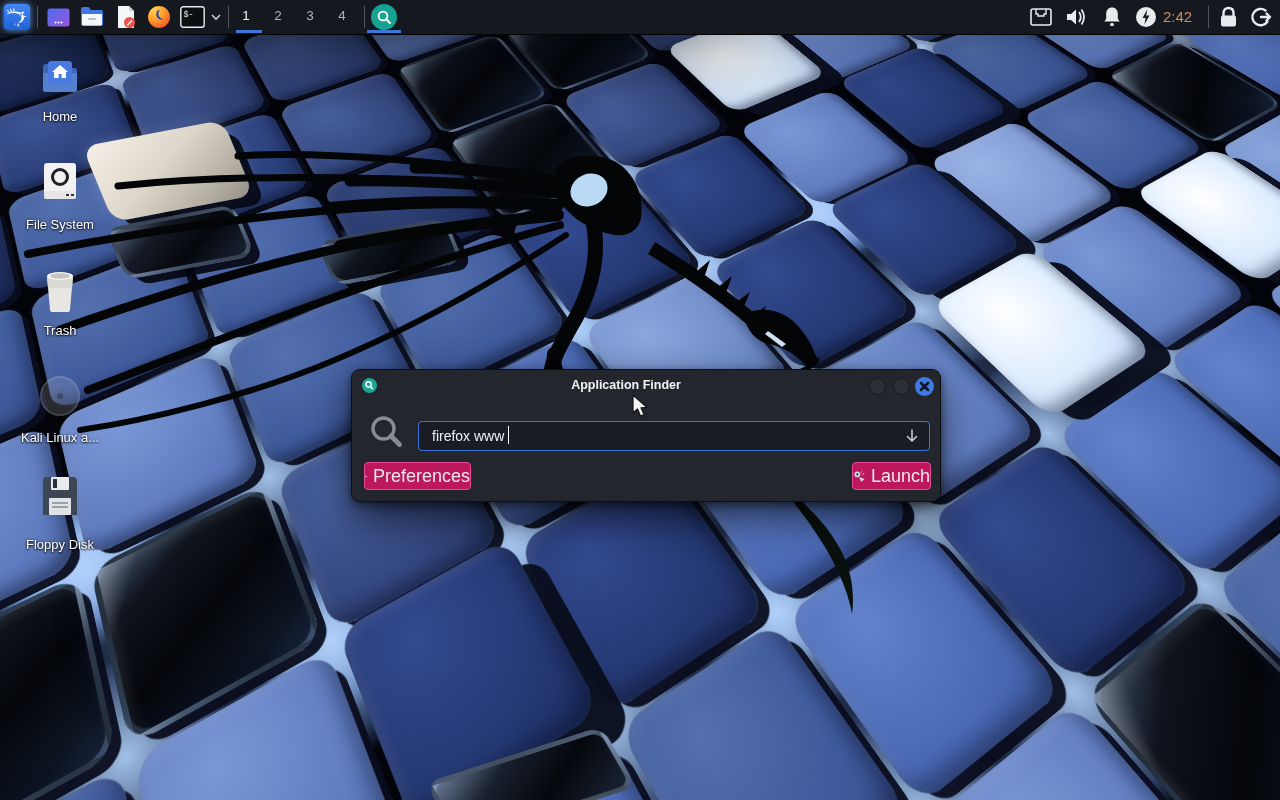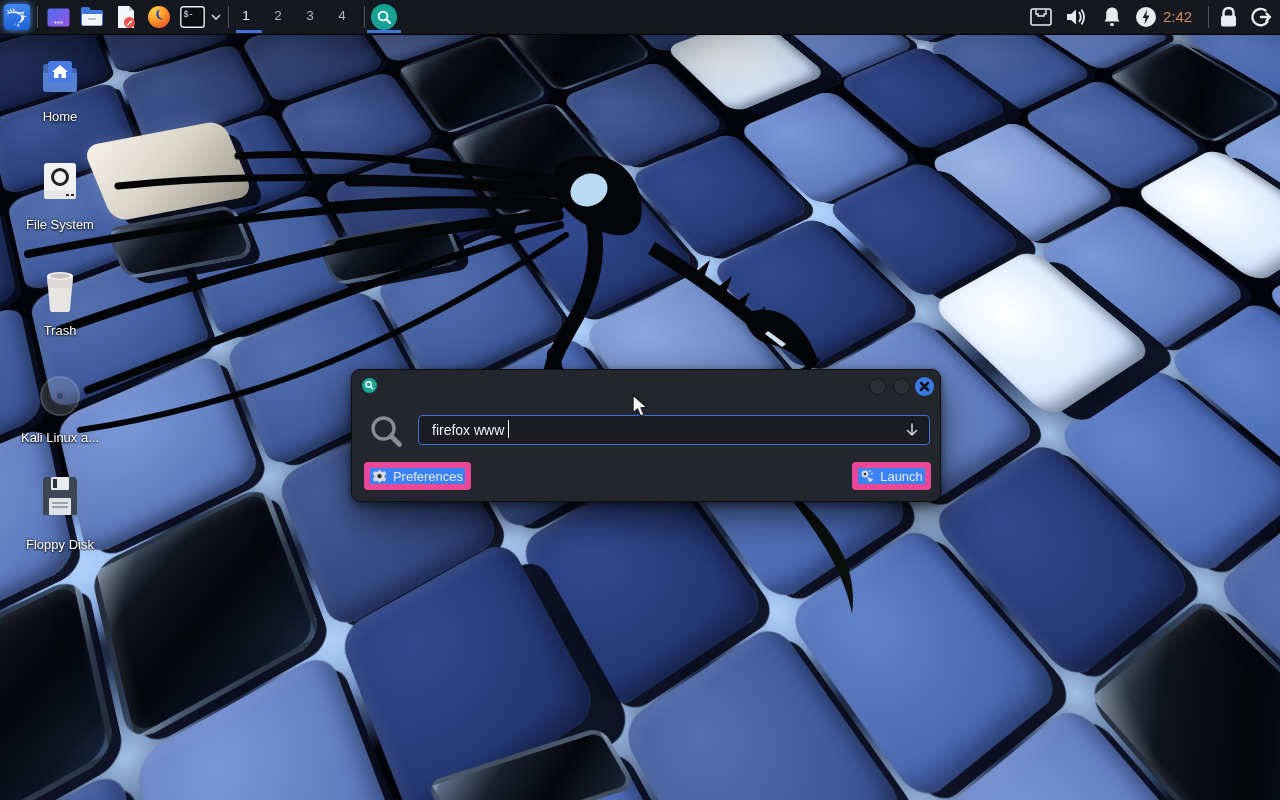--- a/index.html
+++ b/index.html
@@ -8,25 +8,25 @@
 .dragon{position:absolute;left:0;top:0;z-index:8;}
 .ocube{position:absolute;z-index:6;border-radius:16px;}
 .dicon{position:absolute;z-index:20;}
 .dlab{position:absolute;z-index:20;width:140px;text-align:center;font-size:13px;color:#fff;text-shadow:0 1px 2px rgba(0,0,0,.95),0 0 3px rgba(0,0,0,.7);}
 .dlg{position:absolute;left:351px;top:369px;width:588px;height:131px;background:#24262e;border-radius:9px;border:1px solid #0d0e11;box-shadow:0 16px 38px rgba(0,0,0,.6),0 3px 10px rgba(0,0,0,.5);z-index:60;}
 .ticon{position:absolute;left:10px;top:8px;}
 .dtitle{position:absolute;left:0;right:40px;top:8px;text-align:center;font-size:12.5px;font-weight:bold;color:#f2f3f5;}
 .wbtn{position:absolute;top:7.5px;width:17px;height:17px;border-radius:50%;background:#2c2f36;border:1px solid #17181d;box-sizing:border-box;}
 .wclose{position:absolute;left:563px;top:6.5px;}
 .dmag{position:absolute;left:17px;top:44px;}
-.dinput{position:absolute;left:66px;top:45px;width:512px;height:30px;box-sizing:border-box;background:#191c22;border:1.5px solid #3c72dd;border-radius:4px;text-decoration:underline;}
+.dinput{position:absolute;left:66px;top:51px;width:512px;height:30px;box-sizing:border-box;background:#191c22;border:1.5px solid #3c72dd;border-radius:4px;text-decoration:underline;}
 .qtxt{position:absolute;left:13px;top:5.5px;font-size:14px;color:#eef0f3;}
 .caret{position:absolute;left:89px;top:4px;width:1.4px;height:18px;background:#fff;}
 .darr{position:absolute;right:9px;top:6px;}
-.btn{position:absolute;top:92px;height:28px;background:#3b82f6;border:6px solid #ec4899;border-radius:4px;box-sizing:border-box;color:#e8e9eb;font-size:13px;display:flex;align-items:center;justify-content:center;z-index:61;}
+.btn{position:absolute;top:92px;height:28px;background:#be185d;border:1px solid #ec4899;border-radius:4px;box-sizing:border-box;color:#e8e9eb;font-size:18px;display:flex;align-items:center;justify-content:center;z-index:61;}
 .panel{position:absolute;left:0;top:0;width:1280px;height:34px;background:#15181f;border-bottom:1px solid #010204;z-index:80;}
 .kali{position:absolute;left:4px;top:4px;width:26px;height:26px;border-radius:4px;background:linear-gradient(180deg,#4285f2,#1e63d6);box-shadow:0 0 7px rgba(90,160,255,.9);display:flex;align-items:center;justify-content:center;}
 .psep{position:absolute;top:6px;width:1px;height:22px;background:#50555f;}
 .pic{position:absolute;}
 .wsn{position:absolute;top:8px;width:20px;text-align:center;font-size:13.5px;color:#aeb3bc;}
 .wsn.on{color:#f0f2f5;}
 .wsu{position:absolute;top:30px;width:26px;height:3px;background:#3f74d8;}
 .srch{position:absolute;left:371px;top:4px;width:26px;height:26px;border-radius:50%;background:#18a294;display:flex;align-items:center;justify-content:center;}
 .clock{position:absolute;left:1163px;top:8px;font-size:15px;color:#d18d5f;}
 .cursor{position:absolute;left:631px;top:394px;z-index:99;}
@@ -206,20 +206,21 @@
  </svg>
 </div>
 <div class="dlab" style="left:-10px;top:537px;">Floppy Disk</div>
 
 <div class="dlg">
  <div class="ticon"><svg width="15" height="15" viewBox="0 0 15 15">
         <circle cx="7.5" cy="7.5" r="7.5" fill="#1ba596"></circle>
         <circle cx="6.6" cy="6.4" r="2.6" fill="none" stroke="#fff" stroke-width="1.4"></circle>
         <line x1="8.6" y1="8.6" x2="11" y2="11.2" stroke="#fff" stroke-width="1.5"></line>
       </svg></div>
+ <div class="dtitle">Application Finder</div>
  <div class="wbtn" style="left:517px;"></div>
  <div class="wbtn" style="left:541px;"></div>
  <div class="wclose"><svg width="19" height="19" viewBox="0 0 19 19">
         <circle cx="9.5" cy="9.5" r="9.5" fill="#3d7ae6"></circle>
         <path d="M6,6 L13,13 M13,6 L6,13" stroke="#10131a" stroke-width="2.6" stroke-linecap="round"></path>
       </svg></div>
  <svg class="dmag" width="36" height="36" viewBox="0 0 36 36">
       <circle cx="14.5" cy="14.5" r="10.5" fill="none" stroke="#878c95" stroke-width="3.4"></circle>
       <line x1="22" y1="22" x2="30.5" y2="30.5" stroke="#878c95" stroke-width="4.8" stroke-linecap="round"></line>
     </svg>

